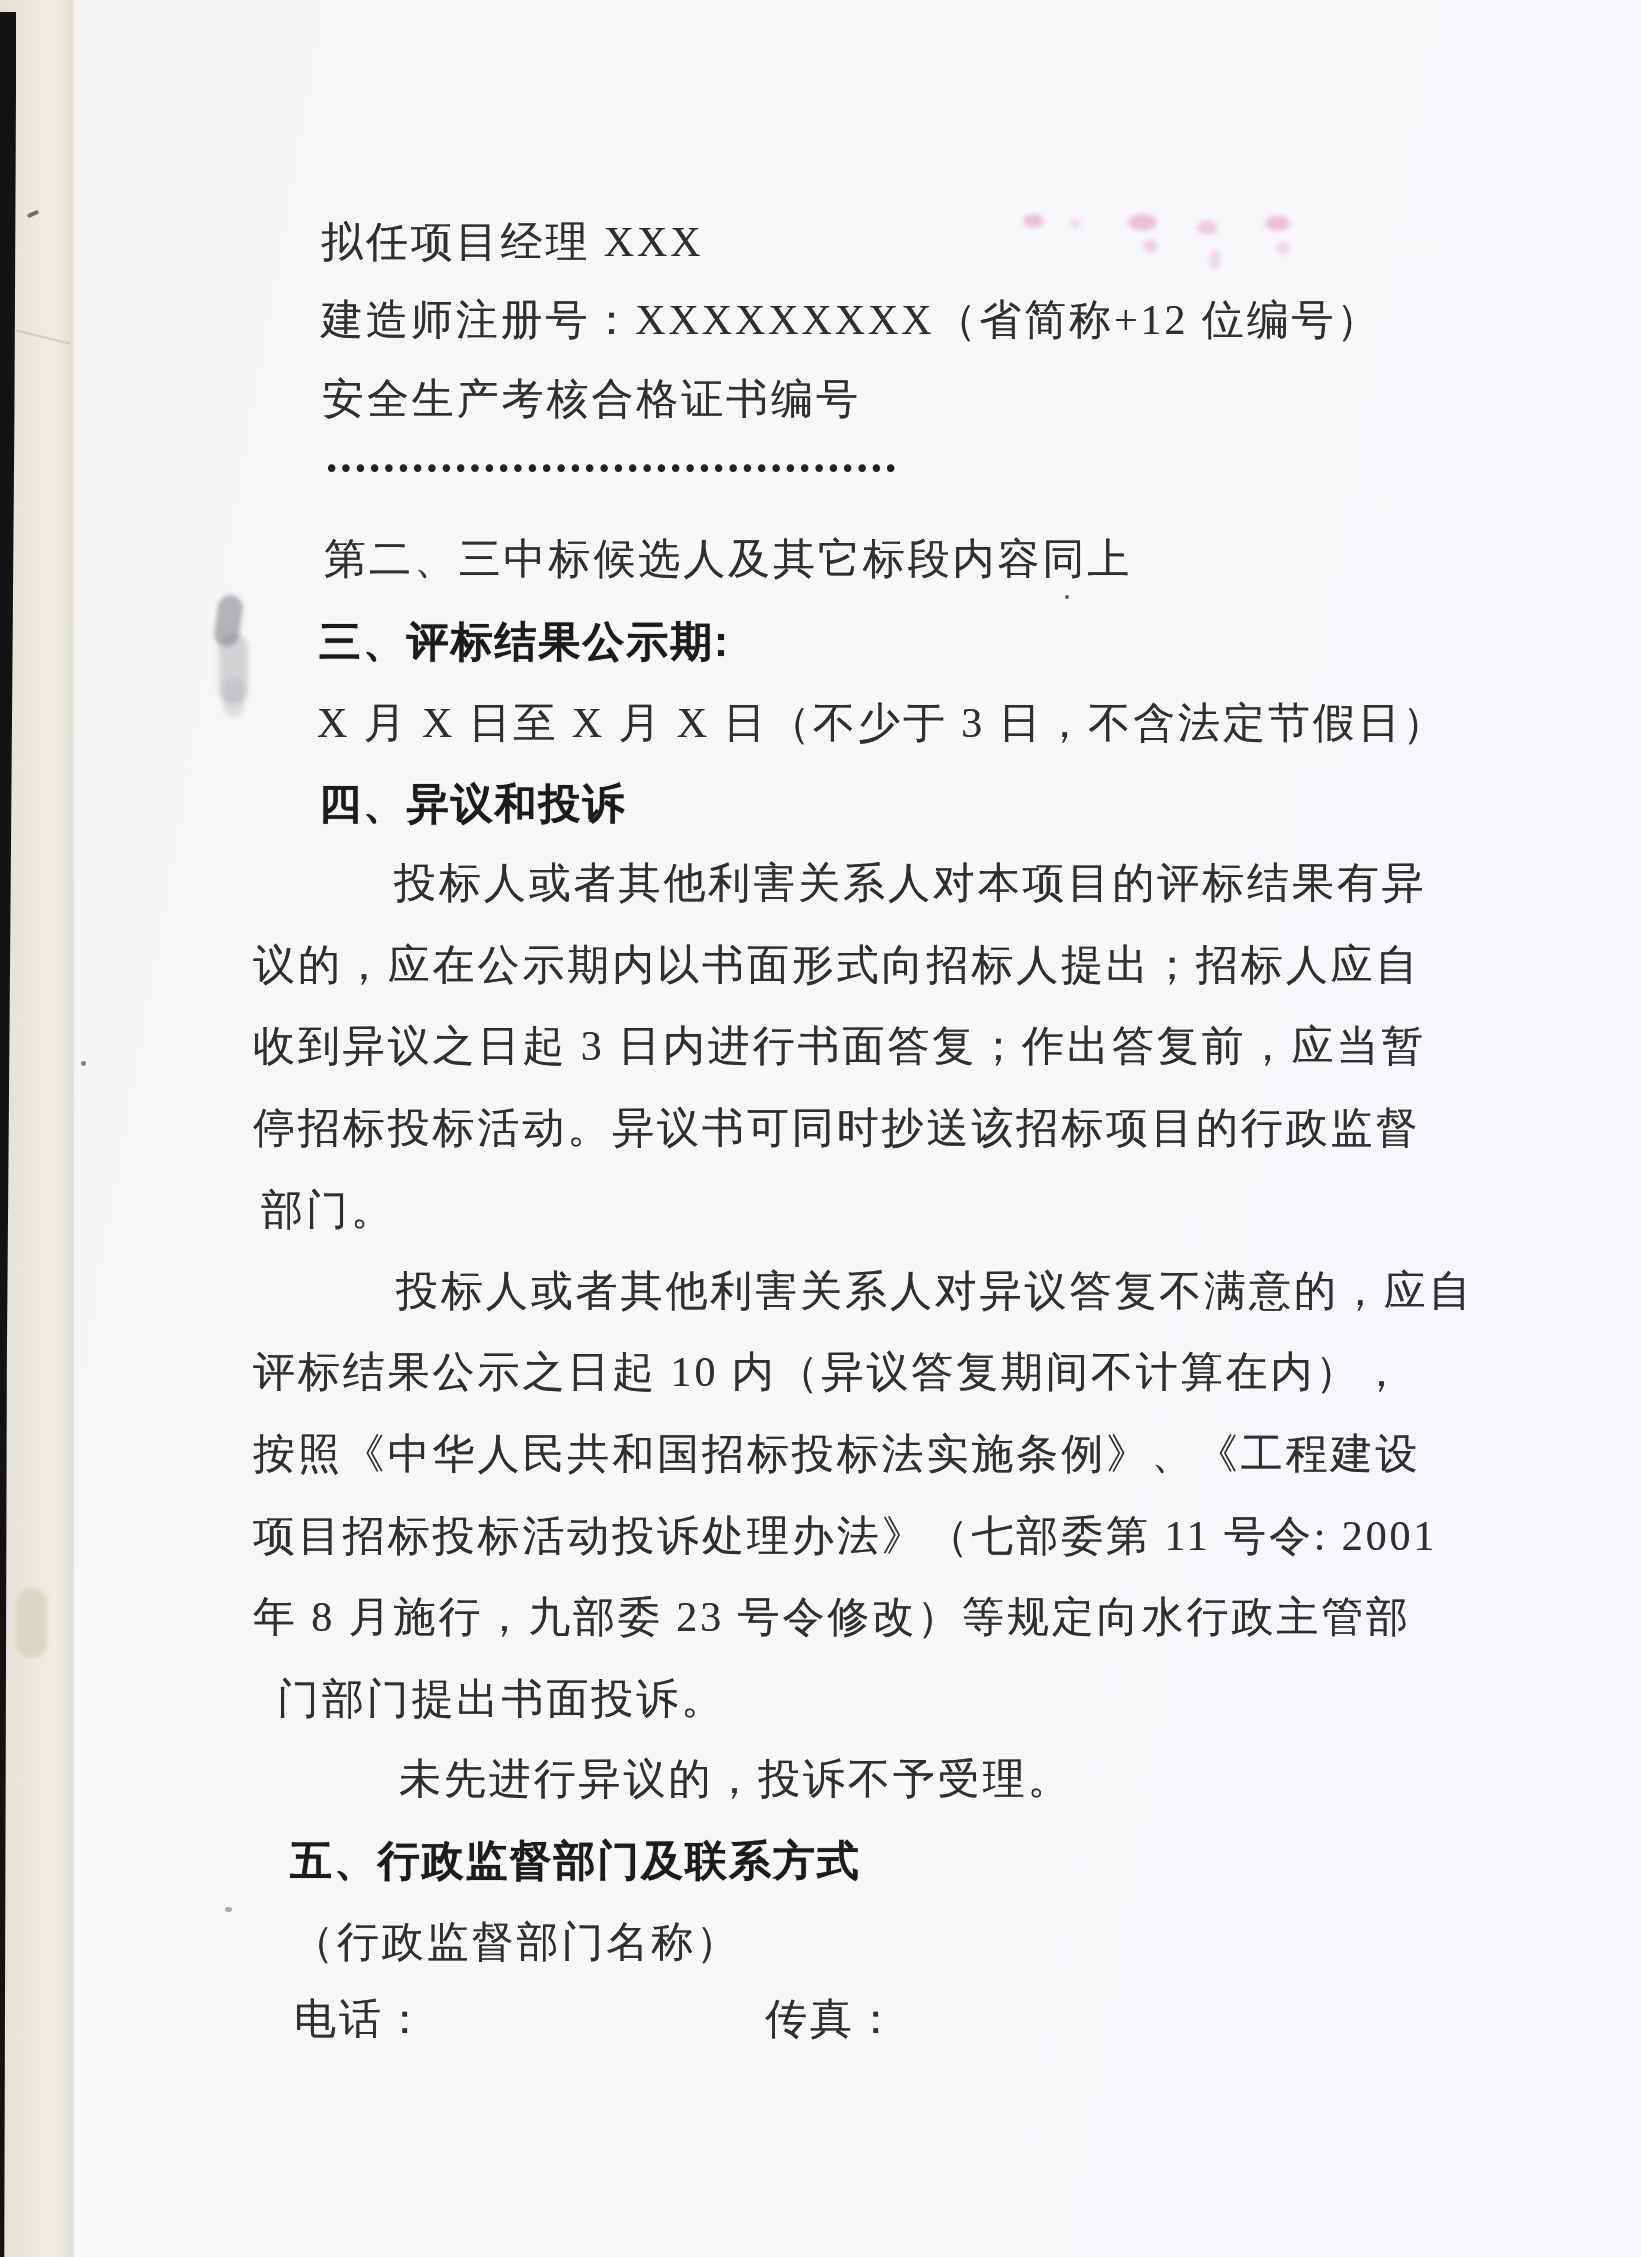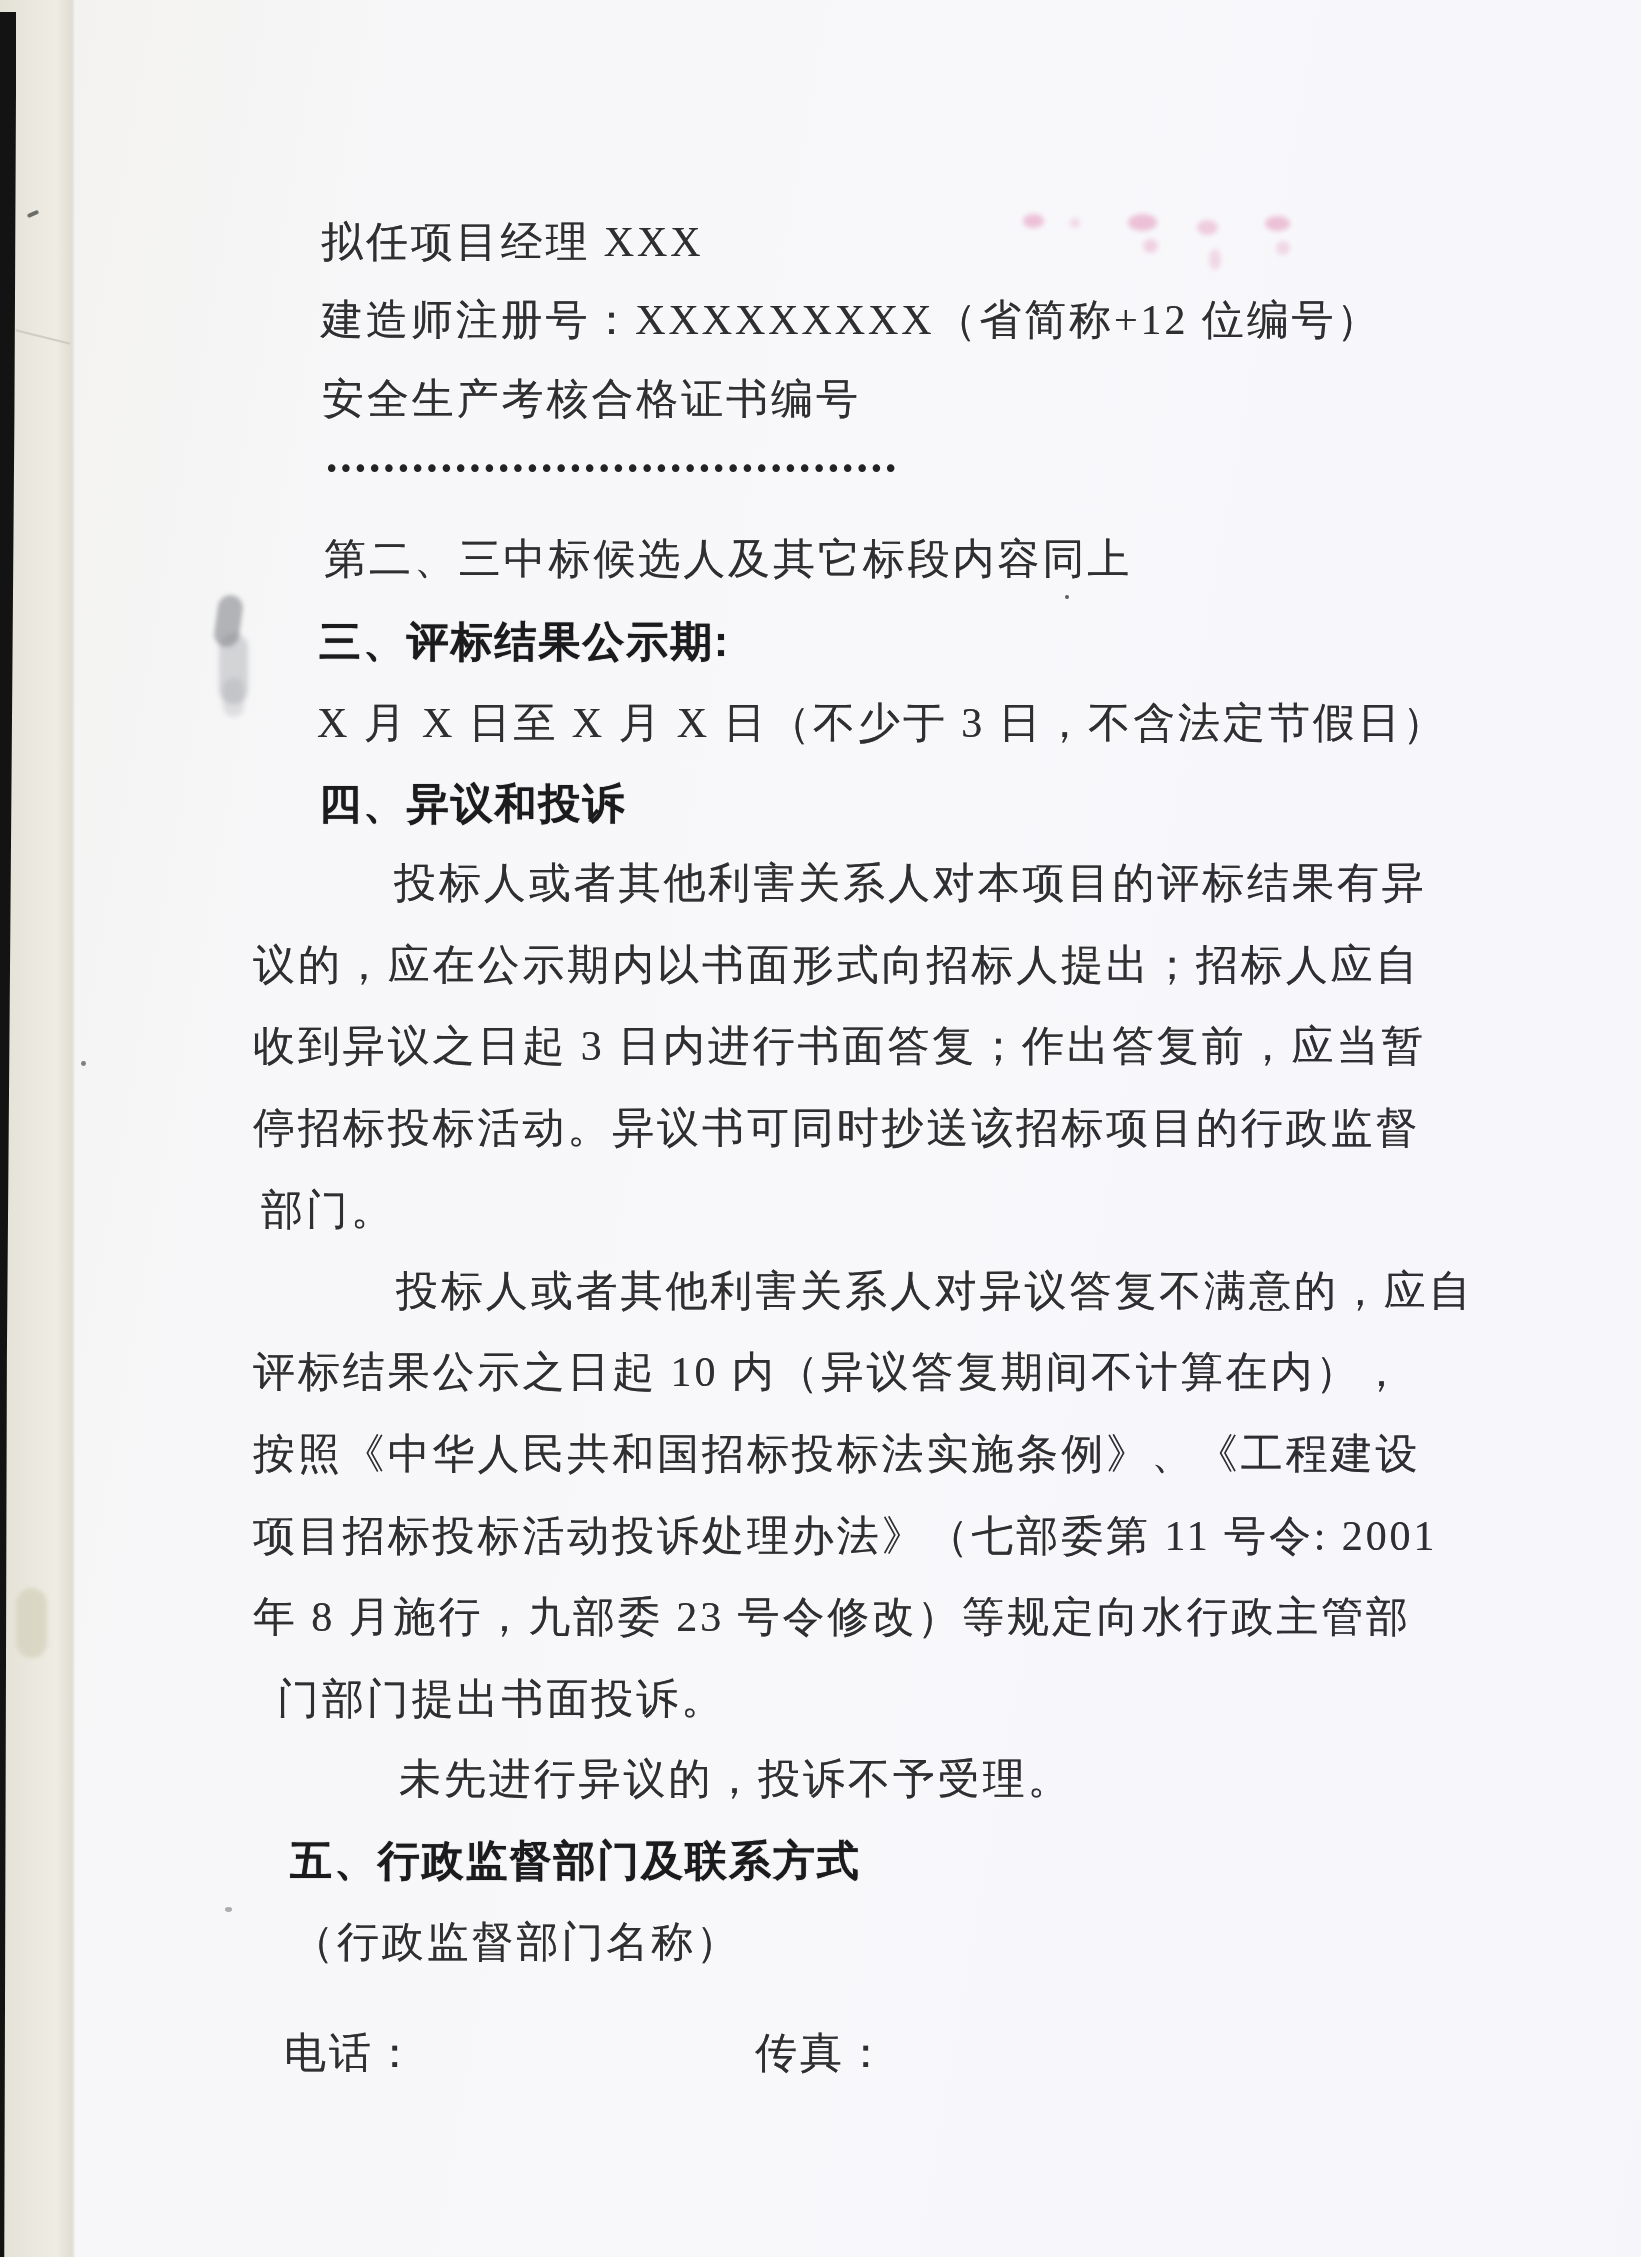--- a/index.html
+++ b/index.html
@@ -112,19 +112,19 @@
   <div class="ln" style="top:1344px;left:253px;">评标结果公示之日起 10 内（异议答复期间不计算在内），</div>
   <div class="ln" style="top:1426px;left:253px;">按照《中华人民共和国招标投标法实施条例》、《工程建设</div>
   <div class="ln" style="top:1508px;left:253px;">项目招标投标活动投诉处理办法》（七部委第 11 号令: 2001</div>
   <div class="ln" style="top:1589px;left:253px;">年 8 月施行，九部委 23 号令修改）等规定向水行政主管部</div>
   <div class="ln" style="top:1671px;left:253px;margin-left:24px;">门部门提出书面投诉。</div>
 
   <div class="ln" style="top:1751px;left:399px;">未先进行异议的，投诉不予受理。</div>
   <div class="ln bold" style="top:1833px;left:290px;">五、行政监督部门及联系方式</div>
   <div class="ln" style="top:1914px;left:292px;">（行政监督部门名称）</div>
 
-  <div class="ln" style="top:1991px;left:284px;margin-top:34px;">
+  <div class="ln" style="top:1991px;left:294px;">
     <span>电话：</span>
     <span class="fax">传真：</span>
   </div>
 
 </div>
 
 
 </body></html>

